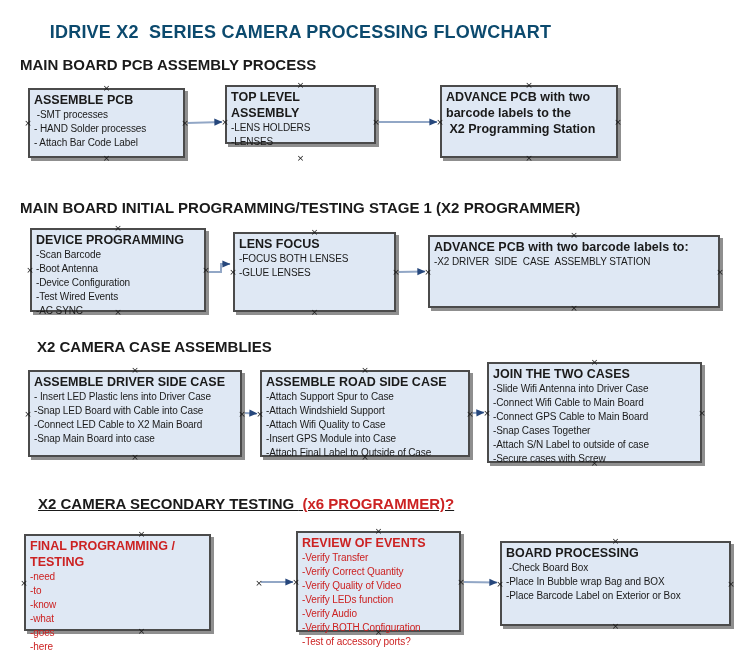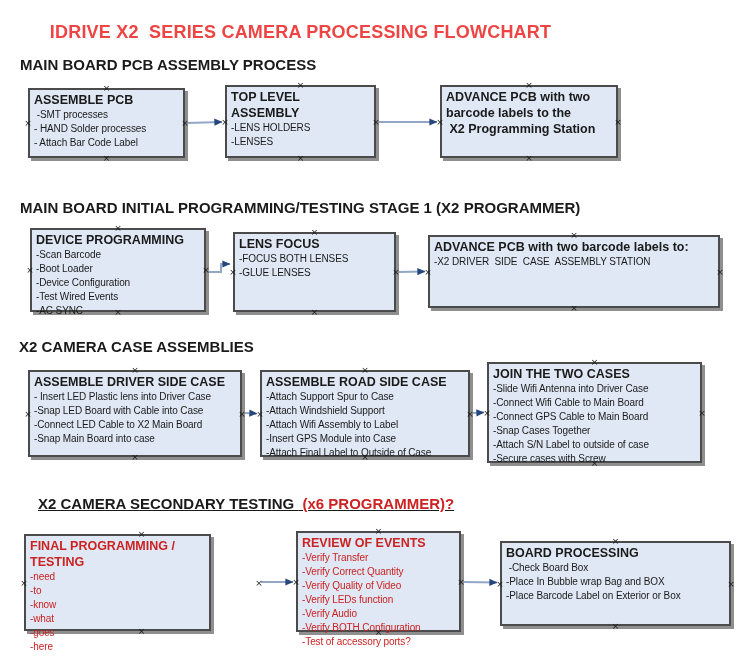--- a/index.html
+++ b/index.html
@@ -2,46 +2,46 @@
 <html><head>
 <meta charset="utf-8">
 <style>
   html,body{margin:0;padding:0;background:#fff;}
   .canvas{
     position:relative;width:747px;height:662px;background:#ffffff;overflow:hidden;
     font-family:"Liberation Sans","DejaVu Sans",sans-serif;color:#111;
   }
   .page-title{
     position:absolute;top:22px;left:0;width:601px;text-align:center;
-    font-size:18px;font-weight:bold;letter-spacing:.2px;white-space:pre;color:#ef4444;
+    font-size:18px;font-weight:bold;letter-spacing:.2px;white-space:pre;color:#0c4a6e;
   }
   .heading{
     position:absolute;font-size:15px;font-weight:bold;color:#1a1a1a;white-space:pre;
   }
   .heading .red-part{color:#cc2222;}
   .h1{left:20px;top:56px;}
   .h2{left:20px;top:199px;}
-  .h3{left:19px;top:338px;text-align:center;}
+  .h3{left:37px;top:338px;text-align:center;}
   .h4{left:38px;top:495px;text-decoration:underline;}
   .flowbox{
     position:absolute;box-sizing:border-box;background:#dfe8f4;
     border:2px solid #4b4b4b;box-shadow:3px 3px 0 0 #8f8f8f;
     padding:2px 10px 0 4px;
   }
   .box-title{
     font-size:12.5px;font-weight:bold;line-height:16px;white-space:pre-wrap;color:#1a1a1a;
   }
   .box-title.nowrap{white-space:pre;}
   .box-item{
     font-size:10px;line-height:14px;white-space:pre-wrap;letter-spacing:-.1px;color:#1a1a1a;
   }
   .flowbox.red .box-title,.flowbox.red .box-item{color:#cc2222;}
   
   .box-a{left:28px;top:88px;width:157px;height:70px;}
-  .box-b{left:225px;top:85px;width:151px;height:73px;}
+  .box-b{left:225px;top:85px;width:151px;height:59px;}
   .box-c{left:440px;top:85px;width:178px;height:73px;}
   .box-d{left:30px;top:228px;width:176px;height:84px;}
   .box-e{left:233px;top:232px;width:163px;height:80px;}
   .box-f{left:428px;top:235px;width:292px;height:73px;}
   .box-g{left:28px;top:370px;width:214px;height:87px;}
   .box-h{left:260px;top:370px;width:210px;height:87px;}
   .box-i{left:487px;top:362px;width:215px;height:101px;}
   .box-j{left:24px;top:534px;width:187px;height:97px;}
   .box-k{left:296px;top:531px;width:165px;height:101px;}
   .box-l{left:500px;top:541px;width:231px;height:85px;}
@@ -97,21 +97,21 @@
   <div class="flowbox box-c">
     <div class="box-title">ADVANCE PCB with two
 barcode labels to the
  X2 Programming Station</div>
   </div>
 
   <div class="flowbox box-d">
     <div class="box-title">DEVICE PROGRAMMING</div>
     <div class="box-items">
         <div class="box-item">-Scan Barcode</div>
-        <div class="box-item">-Boot Loader</div>
+        <div class="box-item">-Boot Antenna</div>
         <div class="box-item">-Device Configuration</div>
         <div class="box-item">-Test Wired Events</div>
         <div class="box-item">-AC SYNC</div>
       </div>
   </div>
   <div class="flowbox box-e">
     <div class="box-title">LENS FOCUS</div>
     <div class="box-items">
         <div class="box-item">-FOCUS BOTH LENSES</div>
         <div class="box-item">-GLUE LENSES</div>
@@ -131,21 +131,21 @@
         <div class="box-item">-Snap LED Board with Cable into Case</div>
         <div class="box-item">-Connect LED Cable to X2 Main Board</div>
         <div class="box-item">-Snap Main Board into case</div>
       </div>
   </div>
   <div class="flowbox box-h">
     <div class="box-title">ASSEMBLE ROAD SIDE CASE</div>
     <div class="box-items">
         <div class="box-item">-Attach Support Spur to Case</div>
         <div class="box-item">-Attach Windshield Support</div>
-        <div class="box-item">-Attach Wifi Assembly to Label</div>
+        <div class="box-item">-Attach Wifi Quality to Case</div>
         <div class="box-item">-Insert GPS Module into Case</div>
         <div class="box-item">-Attach Final Label to Outside of Case</div>
       </div>
   </div>
   <div class="flowbox box-i">
     <div class="box-title">JOIN THE TWO CASES</div>
     <div class="box-items">
         <div class="box-item">-Slide Wifi Antenna into Driver Case</div>
         <div class="box-item">-Connect Wifi Cable to Main Board</div>
         <div class="box-item">-Connect GPS Cable to Main Board</div>

